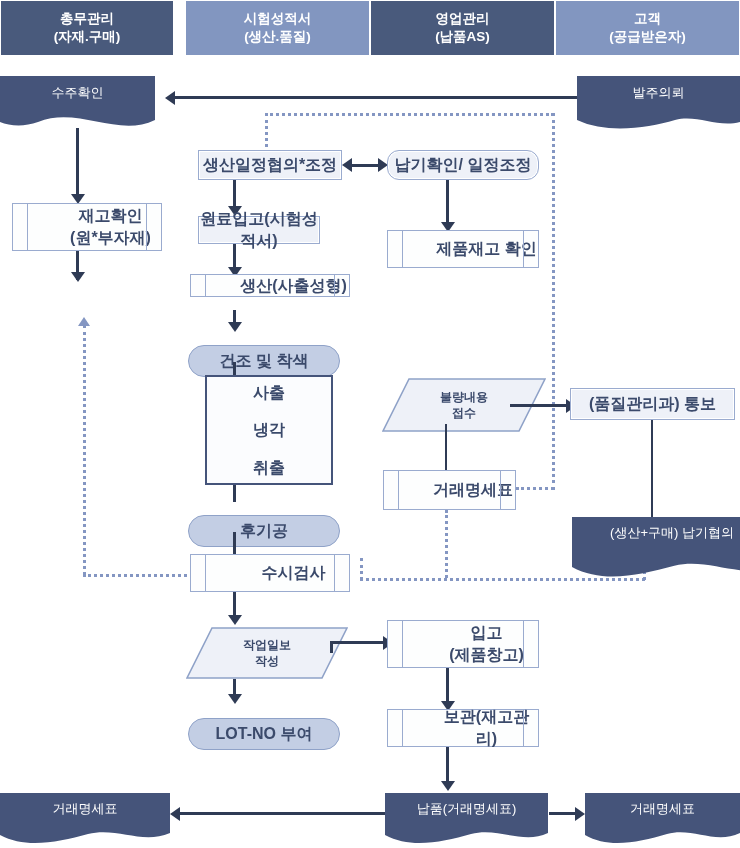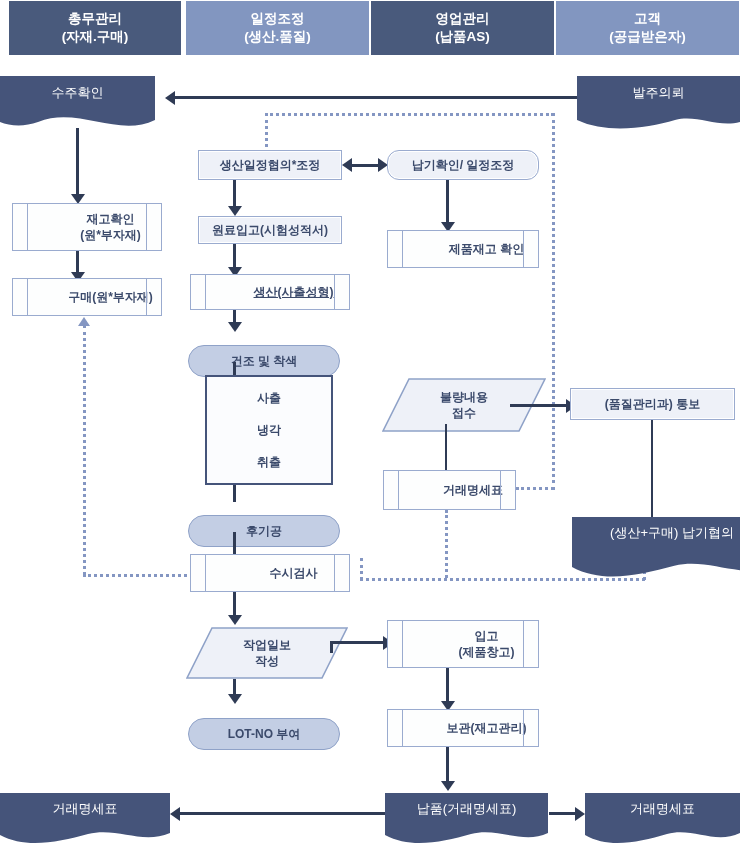--- a/index.html
+++ b/index.html
@@ -8,21 +8,21 @@
 
   
   .lane{position:absolute;top:0;height:56px;display:flex;align-items:center;justify-content:center;
         text-align:center;color:#ffffff;font-weight:bold;font-size:13.5px;line-height:1.35;
         border:1px solid #ffffff;box-sizing:border-box;}
   .lane-dark{background:#495a7c;}
   .lane-light{background:#8296c0;}
 
   
   .node{position:absolute;box-sizing:border-box;display:flex;align-items:center;justify-content:center;
-        text-align:center;font-size:12px;font-weight:bold;color:#3b4a6b;line-height:1.35;}
+        text-align:center;font-size:16px;font-weight:bold;color:#3b4a6b;line-height:1.35;}
   
   .proc-fill{background:#eef1f8;border:1.5px solid #9aabcf;box-shadow:0 0 0 1px #fff inset;}
   
   .predef{background:#fdfefe;border:1.5px solid #9aabcf;padding-left:47px;}
   .predef::before,.predef::after{content:"";position:absolute;top:0;bottom:0;width:0;border-left:1.5px solid #9aabcf;}
   .predef::before{left:14px;}
   .predef::after{right:14px;}
   
   .term{background:#c3cee4;border:1.5px solid #8fa2c8;border-radius:999px;margin-top:15px;}
   
@@ -55,29 +55,29 @@
   .dot-h{position:absolute;height:0;border-top:3px dotted #8496c2;}
   .dot-v{position:absolute;width:0;border-left:3px dotted #8496c2;}
 
   .thinline{position:absolute;background:#2f3b55;width:2px;}
 </style>
 </head>
 <body>
 
 <div id="canvas">
 
-  <div class="lane lane-dark" style="left:8px;width:174px;">
+  <div class="lane lane-dark" style="left:0px;width:174px;">
     <div>
       <div>총무관리</div>
       <div>(자재.구매)</div>
     </div>
   </div>
   <div class="lane lane-light" style="left:185px;width:185px;">
     <div>
-      <div>일정조정</div>
+      <div>시험성적서</div>
       <div>(생산.품질)</div>
     </div>
   </div>
   <div class="lane lane-dark" style="left:370px;width:185px;">
     <div>
       <div>영업관리</div>
       <div>(납품AS)</div>
     </div>
   </div>
   <div class="lane lane-light" style="left:555px;width:185px;">
@@ -115,47 +115,44 @@
   <div class="node predef" style="left:12px;top:203px;width:150px;height:48px;">
     <div>
       <div>재고확인</div>
       <div>(원*부자재)</div>
     </div>
   </div>
 
   <div class="conn vline" style="left:76px;top:251px;height:29px;"></div>
   <div class="arrow arr-down" style="left:70.5px;top:272px;"></div>
 
-  <div class="node predef" style="left:12px;top:278px;width:150px;height:38px;">
-    <div>구매(원*부자재)</div>
-  </div>
 
   <div class="arrow arr-up-lt" style="left:78px;top:317px;"></div>
   <div class="dot-v" style="left:83px;top:325px;height:250px;"></div>
   <div class="dot-h" style="left:83px;top:574px;width:115px;"></div>
 
   <div class="node proc-fill" style="left:198px;top:150px;width:144px;height:30px;">
     <div>생산일정협의*조정</div>
   </div>
 
   <div class="conn hline" style="left:350px;top:163.5px;width:30px;"></div>
   <div class="arrow arr-left" style="left:342px;top:158px;"></div>
   <div class="arrow arr-right" style="left:378px;top:158px;"></div>
 
   <div class="conn vline" style="left:233px;top:180px;height:32px;"></div>
   <div class="arrow arr-down" style="left:227.5px;top:206px;"></div>
 
-  <div class="node proc-fill" style="left:198px;top:216px;width:144px;height:28px;">
+  <div class="node proc-fill" style="left:198px;top:216px;width:122px;height:28px;">
     <div>원료입고(시험성적서)</div>
   </div>
 
   <div class="conn vline" style="left:233px;top:244px;height:30px;"></div>
   <div class="arrow arr-down" style="left:227.5px;top:267px;"></div>
 
-  <div class="node predef" style="left:190px;top:274px;width:160px;height:36px;text-decoration:underline;">
+  <div class="node predef" style="left:190px;top:274px;width:160px;height:23px;">
     <div>생산(사출성형)</div>
   </div>
 
   <div class="conn vline" style="left:233px;top:310px;height:18px;"></div>
   <div class="arrow arr-down" style="left:227.5px;top:322px;"></div>
 
   <div class="node term" style="left:188px;top:330px;width:152px;height:32px;">
     <div>건조 및 착색</div>
   </div>
 

